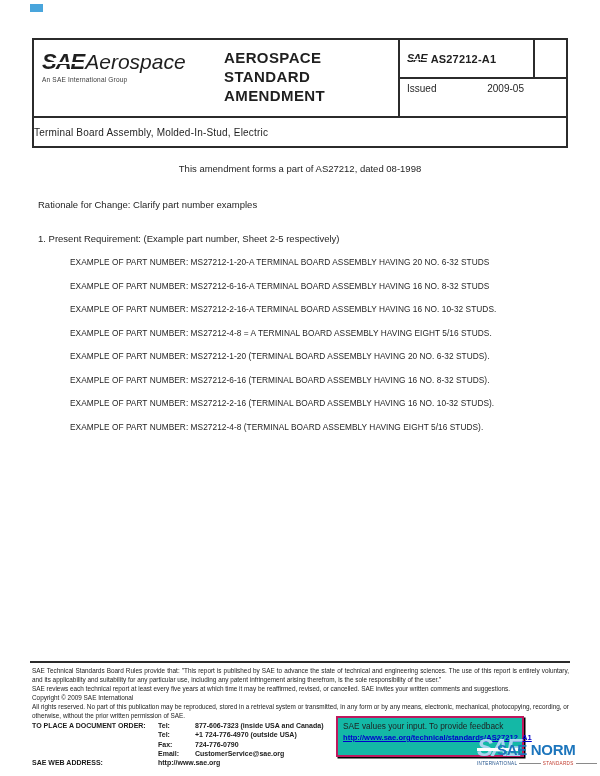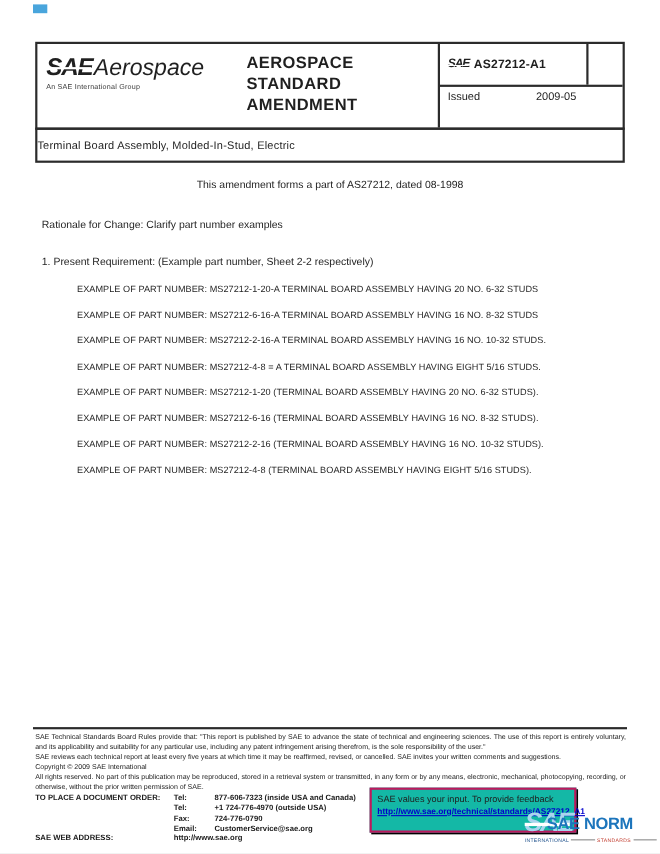--- a/index.html
+++ b/index.html
@@ -140,21 +140,21 @@
 
   <div class="title-box">
     <span>Terminal Board Assembly, Molded-In-Stud, Electric</span>
   </div>
 
   <div class="amendment-note">This amendment forms a part of AS27212, dated 08-1998</div>
 
   <div class="rationale">Rationale for Change: Clarify part number examples</div>
 
   <div class="section section-1">
-    <div class="section-heading">1. Present Requirement: (Example part number, Sheet 2-2 respectively)</div>
+    <div class="section-heading">1. Present Requirement: (Example part number, Sheet 2-5 respectively)</div>
     <div class="example">EXAMPLE OF PART NUMBER: MS27212-1-20-A TERMINAL BOARD ASSEMBLY HAVING 20 NO. 6-32 STUDS</div>
     <div class="example">EXAMPLE OF PART NUMBER: MS27212-6-16-A TERMINAL BOARD ASSEMBLY HAVING 16 NO. 8-32 STUDS</div>
     <div class="example">EXAMPLE OF PART NUMBER: MS27212-2-16-A TERMINAL BOARD ASSEMBLY HAVING 16 NO. 10-32 STUDS.</div>
     <div class="example">EXAMPLE OF PART NUMBER: MS27212-4-8 = A TERMINAL BOARD ASSEMBLY HAVING EIGHT 5/16 STUDS.</div>
   </div>
 
   <div class="section section-2">
     <div class="example">EXAMPLE OF PART NUMBER: MS27212-1-20 (TERMINAL BOARD ASSEMBLY HAVING 20 NO. 6-32 STUDS).</div>
     <div class="example">EXAMPLE OF PART NUMBER: MS27212-6-16 (TERMINAL BOARD ASSEMBLY HAVING 16 NO. 8-32 STUDS).</div>
     <div class="example">EXAMPLE OF PART NUMBER: MS27212-2-16 (TERMINAL BOARD ASSEMBLY HAVING 16 NO. 10-32 STUDS).</div>

